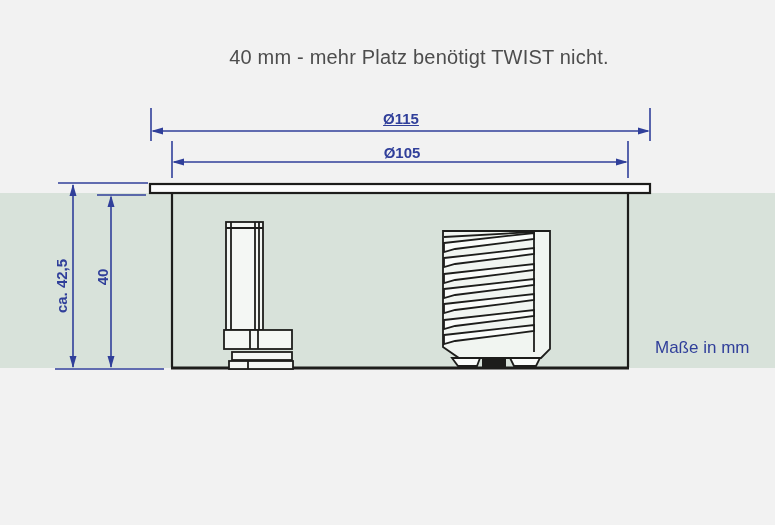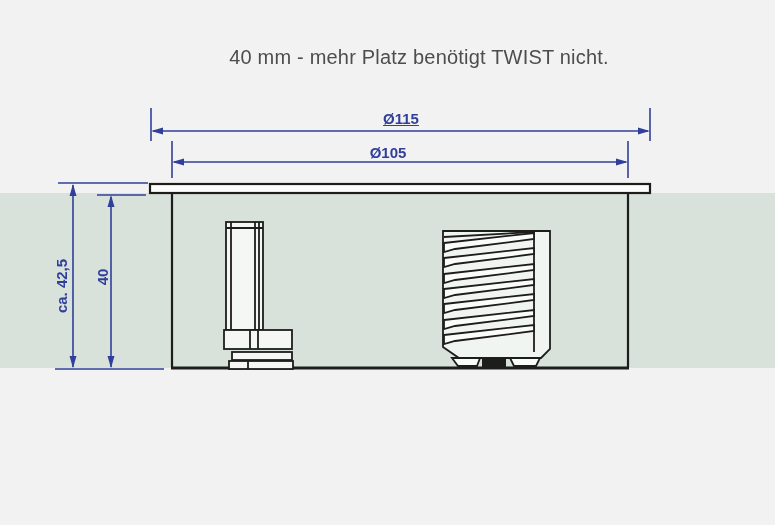--- a/index.html
+++ b/index.html
@@ -22,21 +22,21 @@
   svg.drawing{position:absolute;left:0;top:0;}
   .label{position:absolute;white-space:nowrap;}
   .title-text{
     left:419px;top:46px;transform:translateX(-50%);
     font-size:20px;color:var(--title);letter-spacing:0.2px;
   }
   .dim-label{
     font-size:15px;font-weight:bold;color:var(--accent);
   }
   .dim-h115{left:401px;top:110px;transform:translateX(-50%);text-decoration:underline;}
-  .dim-h105{left:388px;top:144px;transform:translateX(-50%);}
+  .dim-h105{left:402px;top:144px;transform:translateX(-50%);}
   .dim-v425{left:61px;top:286px;transform:translate(-50%,-50%) rotate(-90deg);}
   .dim-v40{left:102px;top:277px;transform:translate(-50%,-50%) rotate(-90deg);}
   .units-note{
     left:655px;top:338px;font-size:17px;color:var(--accent);
   }
 </style>
 </head>
 <body>
 
 <div class="canvas">
@@ -127,13 +127,14 @@
   <div class="label title-text">40 mm - mehr Platz benötigt TWIST nicht.</div>
 
   <div class="label dim-label dim-h115">Ø115</div>
 
   <div class="label dim-label dim-h105">Ø105</div>
 
   <div class="label dim-label dim-v425">ca. 42,5</div>
 
   <div class="label dim-label dim-v40">40</div>
 
+  <div class="label units-note">Maße in mm</div>
 </div>
 
 </body></html>

